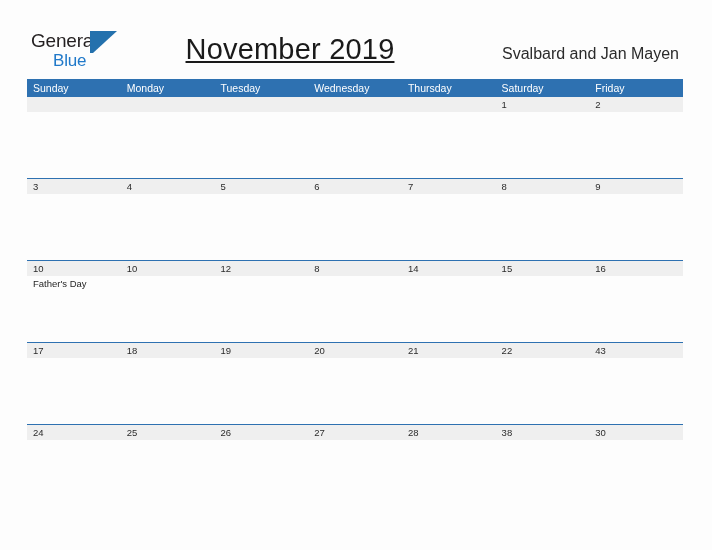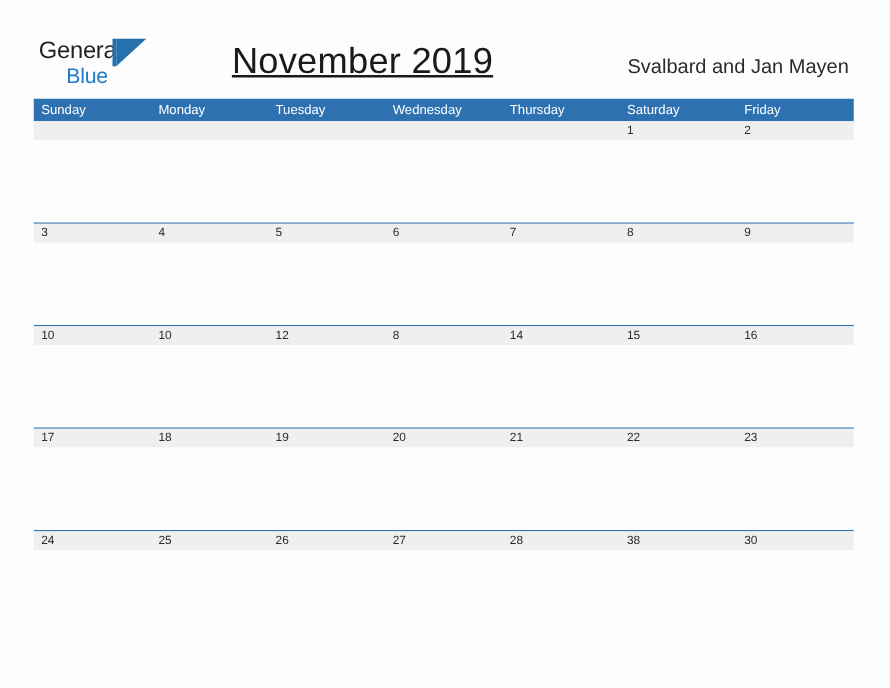--- a/index.html
+++ b/index.html
@@ -254,37 +254,40 @@
           <div class="date-band">
             <div class="date-cell">10</div>
             <div class="date-cell">10</div>
             <div class="date-cell">12</div>
             <div class="date-cell">8</div>
             <div class="date-cell">14</div>
             <div class="date-cell">15</div>
             <div class="date-cell">16</div>
           </div>
           <div class="event-band">
+            <div class="event-cell">
+              <span class="event-item">Father's Day</span>
+            </div>
             <div class="event-cell"></div>
             <div class="event-cell"></div>
             <div class="event-cell"></div>
             <div class="event-cell"></div>
             <div class="event-cell"></div>
             <div class="event-cell"></div>
           </div>
         </div>
         <div class="week">
           <div class="date-band">
             <div class="date-cell">17</div>
             <div class="date-cell">18</div>
             <div class="date-cell">19</div>
             <div class="date-cell">20</div>
             <div class="date-cell">21</div>
             <div class="date-cell">22</div>
-            <div class="date-cell">23</div>
+            <div class="date-cell">43</div>
           </div>
           <div class="event-band">
             <div class="event-cell"></div>
             <div class="event-cell"></div>
             <div class="event-cell"></div>
             <div class="event-cell"></div>
             <div class="event-cell"></div>
             <div class="event-cell"></div>
             <div class="event-cell"></div>
           </div>

